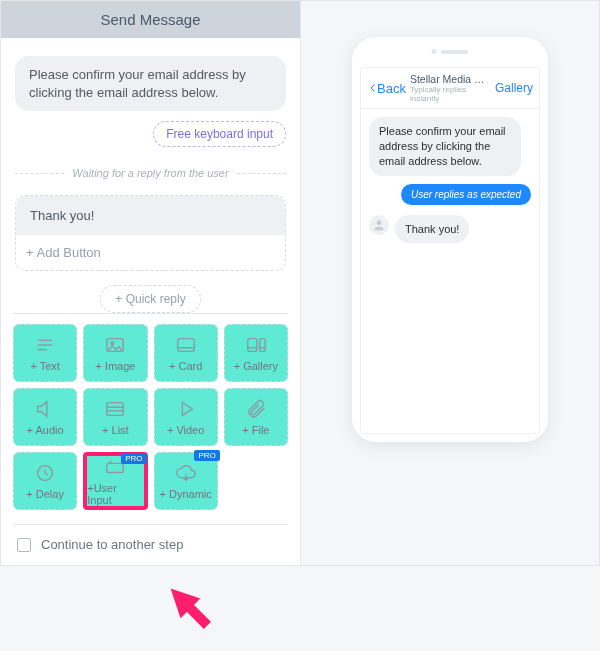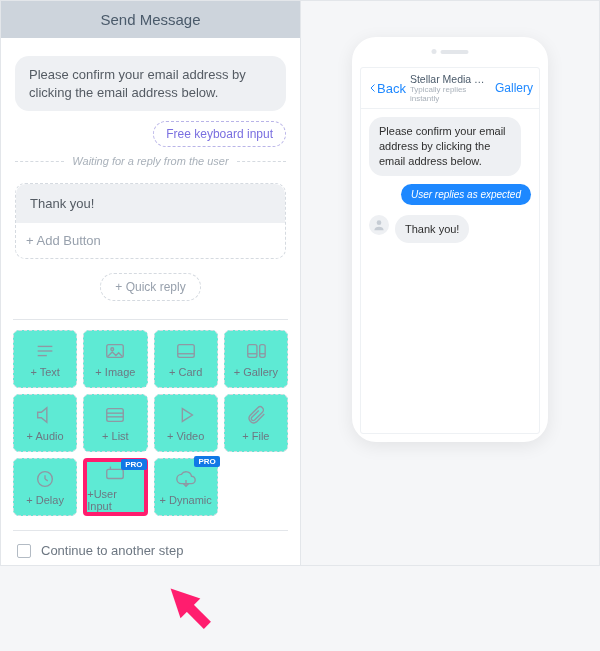--- a/index.html
+++ b/index.html
@@ -2,35 +2,35 @@
 <html><head>
 <meta charset="utf-8">
 <style>
 *{box-sizing:border-box;margin:0;padding:0}
 body{font-family:-apple-system,BlinkMacSystemFont,"Segoe UI",Arial,sans-serif;background:#f5f6f8;width:600px;height:651px;overflow:hidden;font-size:13px;color:#333}
 .frame{width:600px;height:566px;display:flex;border:1px solid #e3e6ea}
 .left{width:300px;background:#fff;border-right:1px solid #e3e6ea;display:flex;flex-direction:column;overflow:hidden}
 .left-header{background:#cdd4dc;padding:10px 0;text-align:center;color:#4a5a6a;font-size:15px}
 .left-body{padding:18px 14px 10px;overflow:hidden}
 .bubble{background:#eef0f3;border-radius:14px;padding:10px 14px;font-size:13px;line-height:1.35;color:#545b63;margin-bottom:10px;width:fit-content;max-width:100%}
-.pill-row{display:flex;justify-content:flex-end;margin-bottom:8px}
+.pill-row{display:flex;justify-content:flex-end;margin-bottom:20px}
 .pill{border:1px dashed #b9b4e8;color:#7a6fe0;border-radius:18px;padding:5px 12px;font-size:12px;background:#fff;cursor:pointer}
 .divider{display:flex;align-items:center;color:#a9b1ba;font-size:11px;font-style:italic;margin:6px 0 16px}
 .divider::before,.divider::after{content:"";flex:1;border-top:1px dashed #d5dae0}
 .divider span{padding:0 8px}
 .msg-block{border:1px dashed #d5dae0;border-radius:10px;margin-bottom:14px}
 .msg-text{background:#eef0f3;border-radius:10px 10px 0 0;padding:12px 14px;font-size:13px;color:#545b63}
 .add-btn{padding:10px;color:#98a1ad;font-size:13px;cursor:pointer;background:#fff;border-radius:0 0 10px 10px}
-.qr-row{display:flex;justify-content:center;margin-bottom:18px}
+.qr-row{display:flex;justify-content:center;}
 .qr-pill{border:1px dashed #d5dae0;color:#98a1ad;border-radius:18px;padding:6px 14px;font-size:12px;background:#fff;cursor:pointer}
 .tile-grid{display:grid;grid-template-columns:repeat(4,1fr);gap:6px;border-top:1px solid #e3e6ea;border-bottom:1px solid #e3e6ea;padding:10px 0 14px;margin:0 -2px}
 .tile{border:1px dashed #d5dae0;border-radius:6px;height:58px;display:flex;flex-direction:column;align-items:center;justify-content:center;color:#6d7782;font-size:11px;cursor:pointer;position:relative;background:#5eead4}
 .tile svg{width:22px;height:22px;stroke:#8f98a3;fill:none;stroke-width:1.5;margin-bottom:4px}
 .tile.highlight{border:4px solid #ff1d6e;border-radius:4px}
-.pro-badge{position:absolute;top:-3px;right:-3px;background:#1178e6;color:#fff;font-size:8px;padding:1px 4px;border-radius:2px;font-weight:700}
+.pro-badge{position:absolute;top:-3px;right:-3px;background:#1178e6;color:#fff;font-size:8px;padding:1px 4px;border-radius:2px;font-weight:400}
 .continue-row{display:flex;align-items:center;padding:12px 2px;color:#6d7782;font-size:13px}
 .checkbox{width:14px;height:14px;border:1px solid #b3bbc4;border-radius:2px;margin-right:10px;cursor:pointer}
 .right{flex:1;display:flex;align-items:flex-start;justify-content:center;padding-top:36px}
 .phone{width:196px;height:405px;background:#fff;border-radius:24px;box-shadow:0 4px 18px rgba(0,0,0,.08);padding:30px 8px 8px;position:relative}
 .phone-top{position:absolute;top:12px;left:50%;transform:translateX(-50%);display:flex;align-items:center;gap:4px}
 .speaker{width:28px;height:4px;background:#e3e6ea;border-radius:2px}
 .cam{width:5px;height:5px;border-radius:50%;background:#e3e6ea}
 .screen{background:#fff;border:1px solid #eef1f4;border-radius:3px;height:100%;overflow:hidden;display:flex;flex-direction:column}
 .nav{display:flex;align-items:center;padding:5px 6px;border-bottom:1px solid #eef1f4}
 .back{color:#1e88ff;font-size:13px;display:flex;align-items:center;cursor:pointer}

